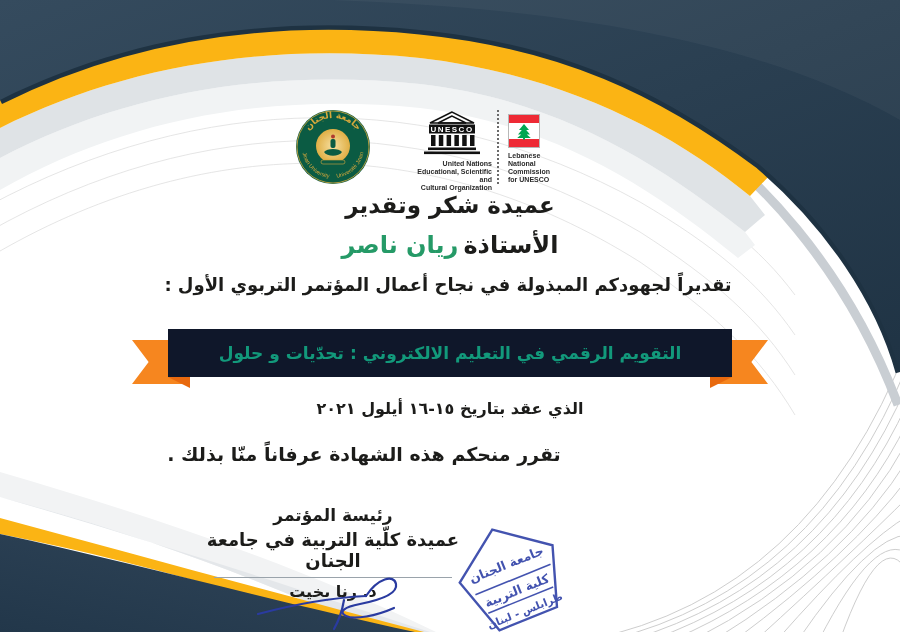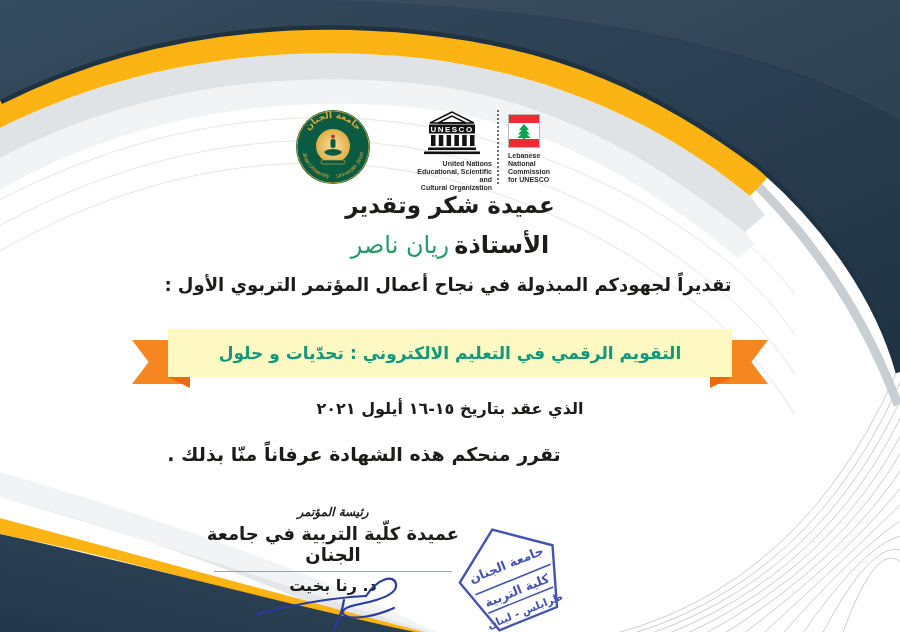--- a/index.html
+++ b/index.html
@@ -16,43 +16,43 @@
   .leb-caption{font-family:"Liberation Sans",sans-serif;font-size:7px;line-height:8px;
                color:#2b2b2b;text-align:left;font-weight:bold;}
   .dotted-divider{position:absolute;left:497px;top:110px;height:74px;width:0;
                   border-left:2px dotted #6a6a6a;}
 
   
   .title{position:absolute;left:0;top:192px;width:900px;text-align:center;
          font-size:23px;font-weight:800;color:#1c1c1a;letter-spacing:0;}
   .name-line{position:absolute;left:0;top:231px;width:900px;text-align:center;color:#1c1c1a;}
   .honorific{font-size:24px;font-weight:800;}
-  .recipient{font-size:24px;font-weight:400;color:#259A67;}
+  .recipient{font-size:24px;font-weight:700;color:#259A67;}
   .appreciation{position:absolute;left:0;top:274px;width:896px;text-align:center;
                 font-size:18px;font-weight:800;color:#1c1c1a;white-space:nowrap;}
   .date-line{position:absolute;left:0;top:399px;width:900px;text-align:center;
              font-size:16px;font-weight:800;color:#1c1c1a;}
   .grant-line{position:absolute;left:0;top:443px;width:728px;text-align:center;
               font-size:19px;font-weight:800;color:#1c1c1a;}
 
   
   .ribbon{position:absolute;left:130px;top:322px;width:640px;height:72px;}
   .ribbon-tail{position:absolute;top:18px;width:52px;height:44px;background:#F6861F;}
   .ribbon-tail.left{left:2px;clip-path:polygon(0 0,100% 0,100% 100%,0 100%,32% 50%);}
   .ribbon-tail.right{right:2px;clip-path:polygon(0 0,100% 0,68% 50%,100% 100%,0 100%);}
   .ribbon-fold{position:absolute;top:55px;width:22px;height:11px;background:#E8690E;}
   .ribbon-fold.left{left:38px;clip-path:polygon(0 0,100% 0,100% 100%);}
   .ribbon-fold.right{right:38px;clip-path:polygon(0 0,100% 0,0 100%);}
-  .ribbon-banner{position:absolute;left:38px;top:7px;width:564px;height:48px;background:#fef9c3;
+  .ribbon-banner{position:absolute;left:38px;top:7px;width:564px;height:48px;background:#0f172a;
                  display:flex;align-items:center;justify-content:center;}
   .ribbon-banner .txt{font-size:17px;font-weight:800;color:#12997B;white-space:nowrap;}
 
   
   .sig-block{position:absolute;left:203px;top:505px;width:260px;text-align:center;color:#1c1c1a;}
-  .sig-role1{font-size:12px;font-weight:800;font-style:italic;}
+  .sig-role1{font-size:17px;font-weight:800;}
   .sig-role2{font-size:18px;font-weight:800;margin-top:4px;}
   .sig-rule{width:238px;height:1px;background:#9aa3ab;margin:6px auto 4px auto;}
   .sig-name{font-size:16px;font-weight:800;}
   .sig-svg{position:absolute;left:248px;top:566px;}
 
   .stamp-svg{position:absolute;left:446px;top:518px;opacity:.88;}
 </style>
 </head>
 <body>
 

